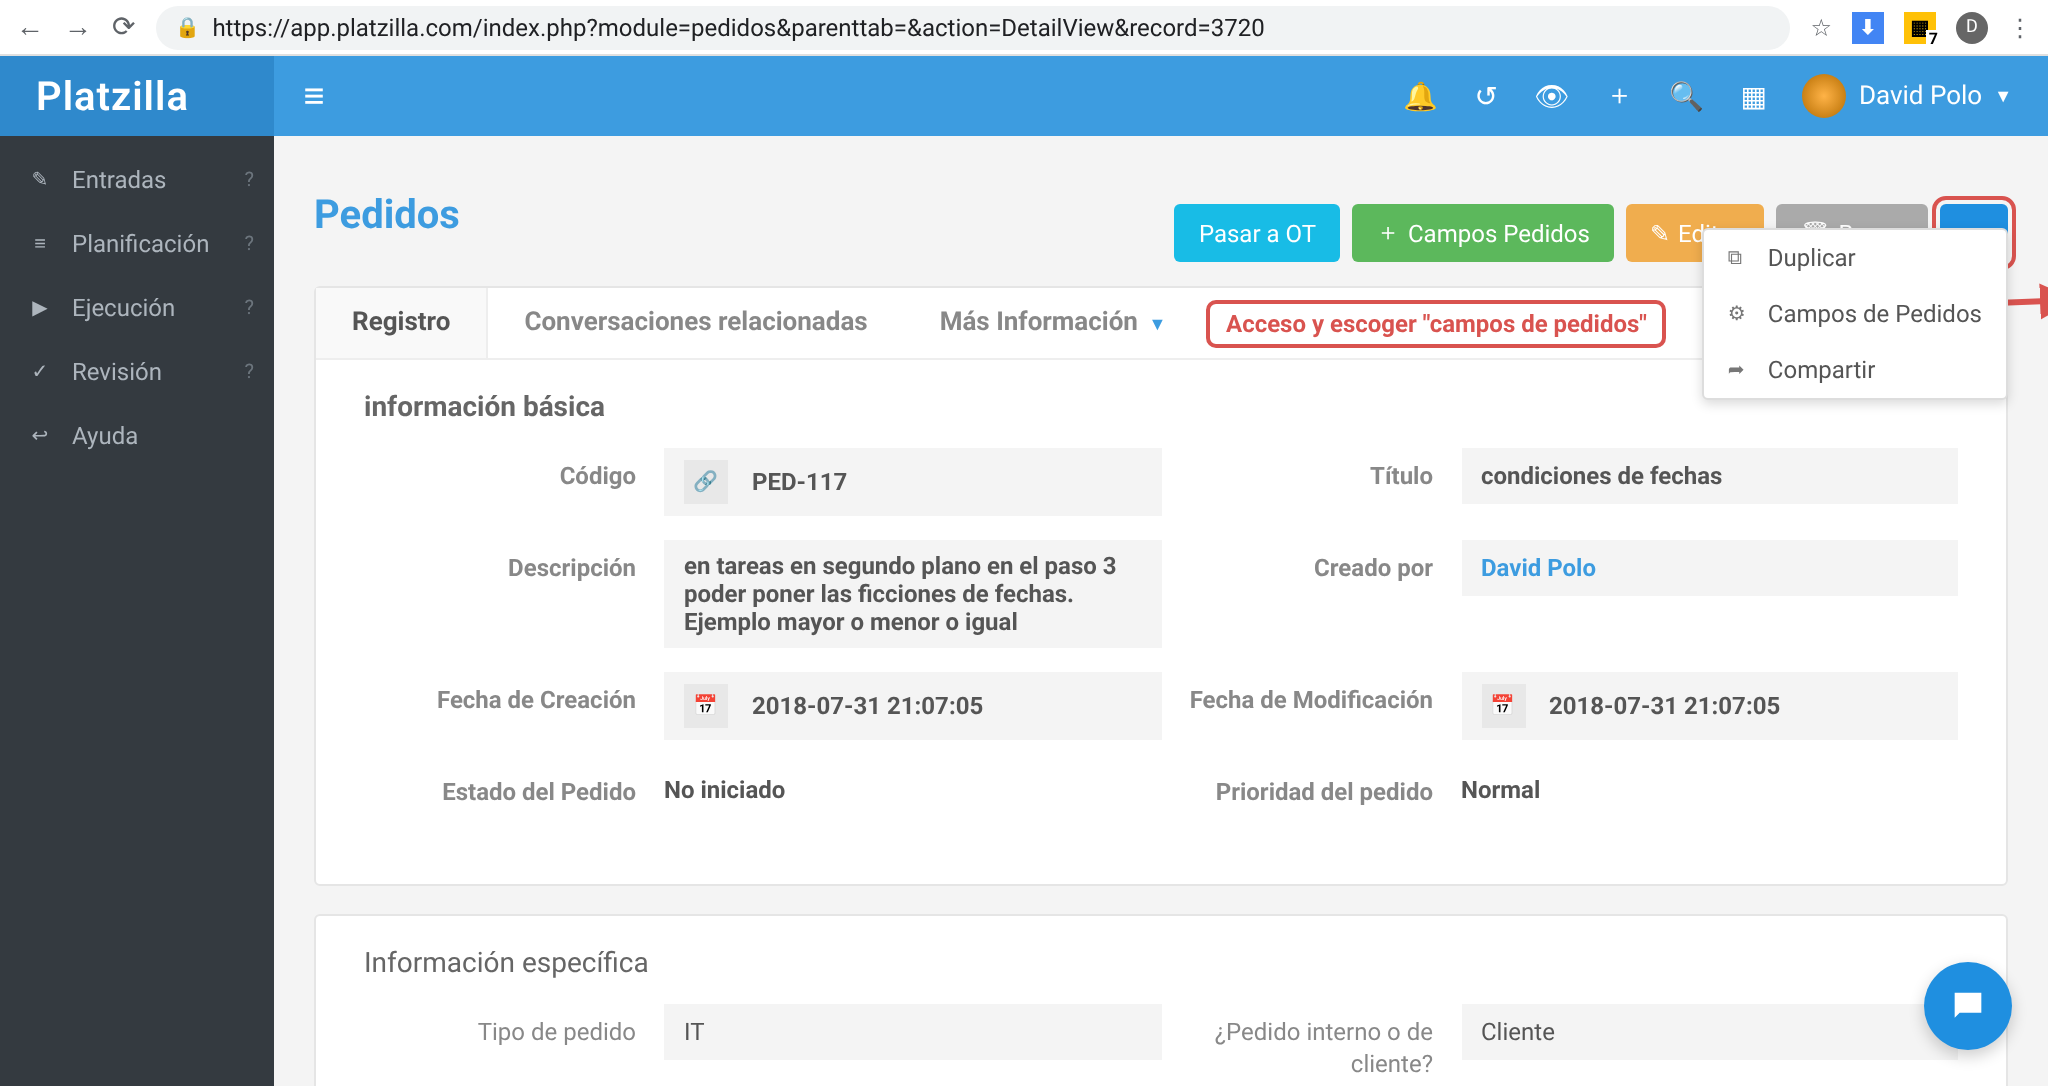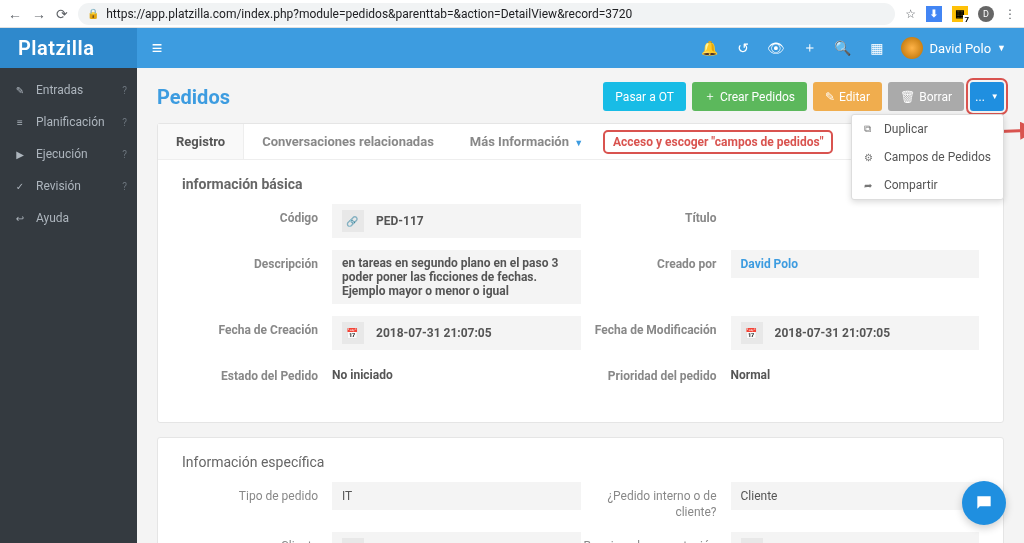--- a/index.html
+++ b/index.html
@@ -28,21 +28,21 @@
   .sidebar { width:137px; background:#343a40; color:#adb5bd; padding-top:6px; font-size:12px; }
   .side-item { display:flex; align-items:center; gap:10px; padding:9px 14px; position:relative; cursor:pointer; }
   .side-i { width:12px; text-align:center; font-size:10px; }
   .side-q { position:absolute; right:10px; color:#6c757d; font-size:10px; }
   .content-wrap { flex:1; background:#f4f4f4; overflow:auto; }
   .content { padding:14px 20px 20px 20px; }
 
   .page-head { display:flex; align-items:center; }
   .page-title { font-size:20px; color:#3d9ce0; font-weight:700; }
   .actions { margin-left:auto; display:flex; gap:6px; }
-  .btn { font-size:12px; padding:6px 12px; border-radius:3px; color:#fff; display:flex; align-items:center; gap:4px; border:none; }
+  .btn { font-size:12px; padding:6px 12px; border-radius:3px; color:#fff; display:flex; align-items:center; gap:4px; border:none;margin-top:20px; }
   .btn-pass { background:#18bce6; }
   .btn-create { background:#5cb85c; }
   .btn-edit { background:#f0ad4e; }
   .btn-del { background:#aaa; }
   .btn-more { background:#1f8fe0; width:34px; justify-content:center; outline:2px solid #d9534f; outline-offset:2px; }
   .dropdown { position:absolute; right:20px; top:40px; background:#fff; border:1px solid #ddd; border-radius:3px; box-shadow:0 2px 6px rgba(0,0,0,.15); font-size:12px; min-width:150px; z-index:50; }
   .dropdown-item { display:flex; align-items:center; gap:8px; padding:7px 12px; color:#555; cursor:pointer; }
   .dropdown-item .dicon { width:12px; font-size:10px; color:#777; }
 
   .tabs { margin-top:12px; background:#fff; border:1px solid #e5e5e5; border-radius:3px; padding:0; }
@@ -140,21 +140,21 @@
   <div class="content-wrap">
     <div class="content content-rel">
       <div class="page-head">
         <div class="page-title">Pedidos</div>
         <div class="actions" style="position:relative;">
           <button class="btn btn-pass">
               <span>Pasar a OT</span>
             </button>
           <button class="btn btn-create">
               <span>＋</span>
-              <span>Crear Pedidos</span>
+              <span>Campos Pedidos</span>
             </button>
           <button class="btn btn-edit">
               <span>✎</span>
               <span>Editar</span>
             </button>
           <button class="btn btn-del">
               <span>🗑</span>
               <span>Borrar</span>
             </button>
           <button class="btn btn-more">
@@ -204,20 +204,25 @@
               <div class="fld-label">Código</div>
               <div class="fld-val">
                   <div class="val-box">
                     <span class="val-icon">🔗</span>
                     <span>PED-117</span>
                   </div>
                 </div>
             </div>
             <div class="half">
               <div class="fld-label">Título</div>
+              <div class="fld-val">
+                  <div class="val-box">
+                    <span>condiciones de fechas</span>
+                  </div>
+                </div>
             </div>
           </div>
 
           <div class="row">
             <div class="half">
               <div class="fld-label">Descripción</div>
               <div class="fld-val">
                   <div class="val-box tall">
                     <span>en tareas en segundo plano en el paso 3 poder poner las ficciones de fechas. Ejemplo mayor o menor o igual</span>
                   </div>

